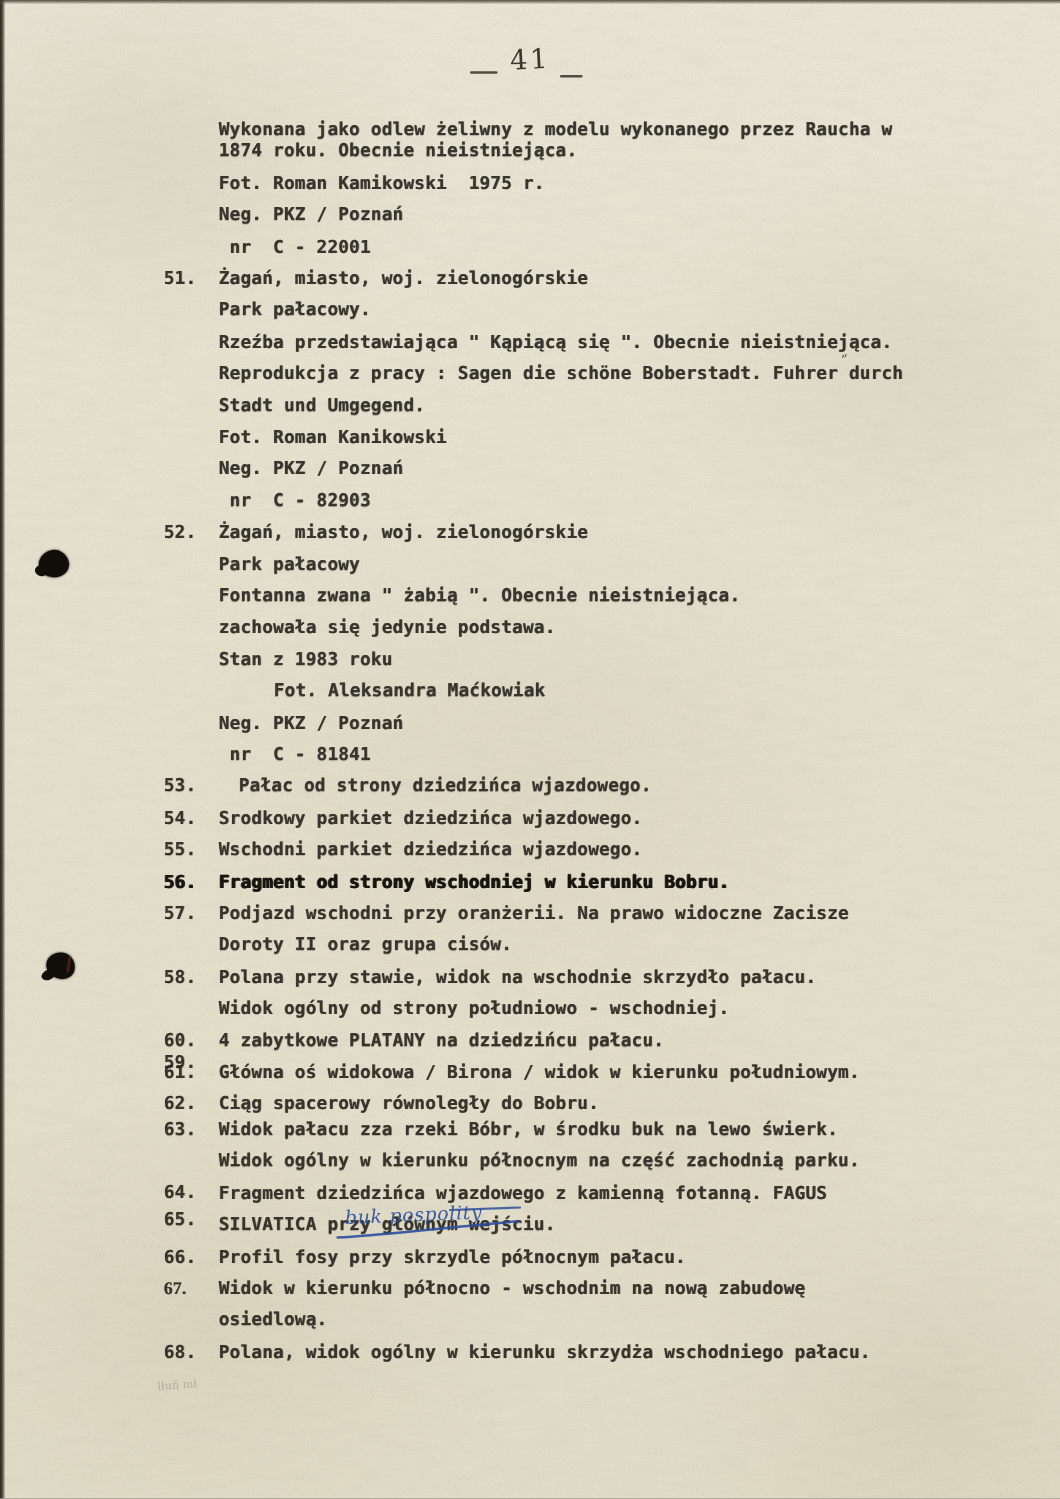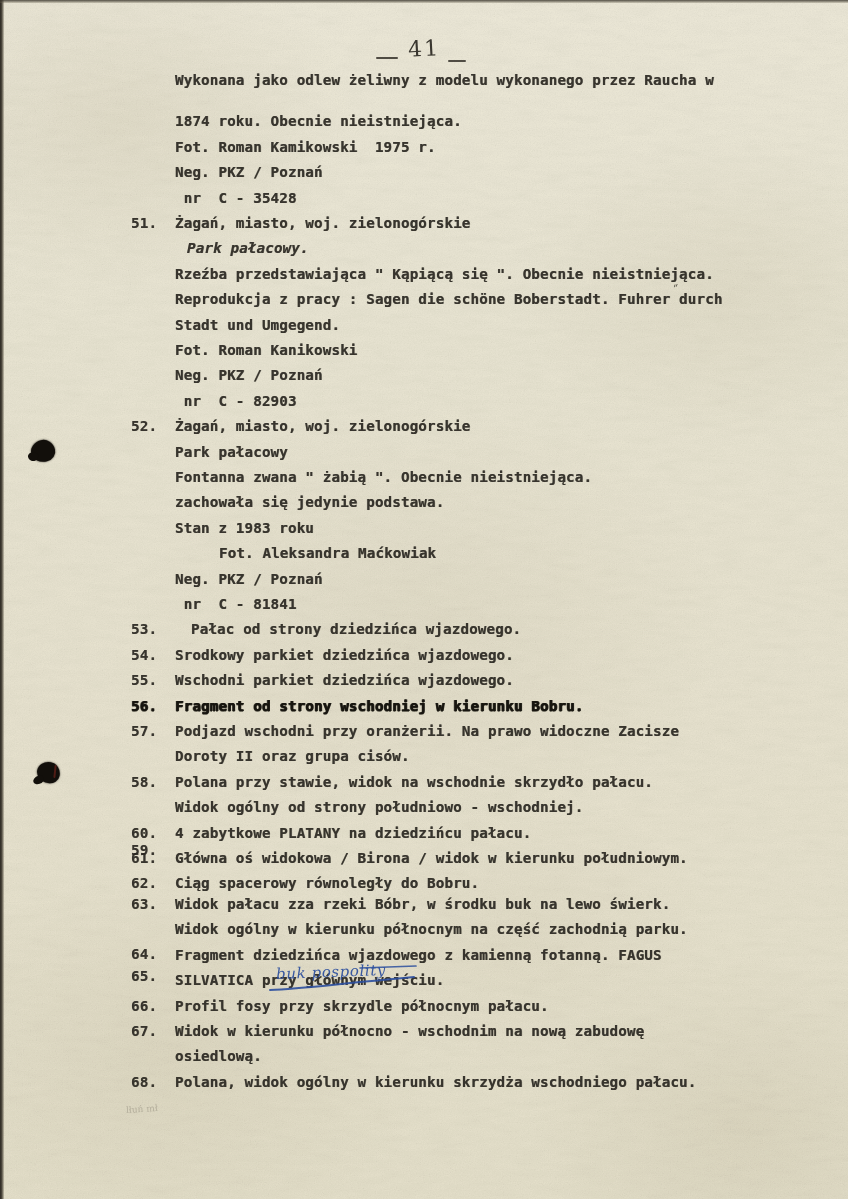--- a/index.html
+++ b/index.html
@@ -196,28 +196,28 @@
   </svg>
 
   <div class="scan-edge-left"></div>
   <div class="scan-edge-top"></div>
 
   <div class="dash" style="left:376px; top:57px; width:22px;"></div>
   <div class="hand-page-no" style="left:408px; top:36px;">41</div>
   <div class="dash" style="left:448px; top:60px; width:18px;"></div>
 
   <div id="body-layer">
-      <div class="typed" style="left: 175px; top: 72px; text-align: center;">Wykonana jako odlew żeliwny z modelu wykonanego przez Raucha w</div>
+      <div class="typed" style="left: 175px; top: 96px; text-align: center;">Wykonana jako odlew żeliwny z modelu wykonanego przez Raucha w</div>
       <div class="typed" style="left: 175px; top: 113.4px;">1874 roku. Obecnie nieistniejąca.</div>
       <div class="typed" style="left: 175px; top: 138.8px;">Fot. Roman Kamikowski  1975 r.</div>
       <div class="typed" style="left: 175px; top: 164.2px;">Neg. PKZ / Poznań</div>
-      <div class="typed" style="left: 175px; top: 189.6px;"> nr  C - 35428</div>
+      <div class="typed" style="left: 175px; top: 189.6px;"> nr  C - 22001</div>
       <div class="num" style="left: 131px; top: 215px;">51.</div>
       <div class="typed" style="left: 175px; top: 215px;">Żagań, miasto, woj. zielonogórskie</div>
-      <div class="typed" style="left: 187px; top: 240.4px; font-style: italic;">Park pałacowy.</div>
+      <div class="typed" style="left: 175px; top: 240.4px;">Park pałacowy.</div>
       <div class="typed" style="left: 175px; top: 265.8px;">Rzeźba przedstawiająca " Kąpiącą się ". Obecnie nieistniejąca.</div>
       <div class="typed" style="left: 175px; top: 291.2px;">Reprodukcja z pracy : Sagen die schöne Boberstadt. Fuhrer durch</div>
       <div class="typed" style="left: 175px; top: 316.6px;">Stadt und Umgegend.</div>
       <div class="typed" style="left: 175px; top: 342px;">Fot. Roman Kanikowski</div>
       <div class="typed" style="left: 175px; top: 367.4px;">Neg. PKZ / Poznań</div>
       <div class="typed" style="left: 175px; top: 392.8px;"> nr  C - 82903</div>
       <div class="num" style="left: 131px; top: 418.2px;">52.</div>
       <div class="typed" style="left: 175px; top: 418.2px;">Żagań, miasto, woj. zielonogórskie</div>
       <div class="typed" style="left: 175px; top: 443.6px;">Park pałacowy</div>
       <div class="typed" style="left: 175px; top: 469px;">Fontanna zwana " żabią ". Obecnie nieistniejąca.</div>
@@ -249,21 +249,21 @@
       <div class="typed" style="left: 175px; top: 875.4px;">Ciąg spacerowy równoległy do Bobru.</div>
       <div class="num" style="left: 131px; top: 895.9px;">63.</div>
       <div class="typed" style="left: 175px; top: 895.9px;">Widok pałacu zza rzeki Bóbr, w środku buk na lewo świerk.</div>
       <div class="num" style="left: 131px; top: 946px;">64.</div>
       <div class="typed" style="left: 175px; top: 921.3px;">Widok ogólny w kierunku północnym na część zachodnią parku.</div>
       <div class="num" style="left: 131px; top: 946.7px; margin-top: 21px;">65.</div>
       <div class="typed" style="left: 175px; top: 946.7px;">Fragment dziedzińca wjazdowego z kamienną fotanną. FAGUS</div>
       <div class="typed" style="left: 175px; top: 972.1px;">SILVATICA przy głównym wejściu.</div>
       <div class="num" style="left: 131px; top: 997.5px;">66.</div>
       <div class="typed" style="left: 175px; top: 997.5px;">Profil fosy przy skrzydle północnym pałacu.</div>
-      <div class="num" style="left: 131px; top: 1022.9px;">67.</div>
+      <div class="num" style="left: 131px; top: 1022.9px; font-family: Liberation Serif, serif;">67.</div>
       <div class="typed" style="left: 175px; top: 1022.9px;">Widok w kierunku północno - wschodnim na nową zabudowę</div>
       <div class="typed" style="left: 175px; top: 1048.3px;">osiedlową.</div>
       <div class="num" style="left: 131px; top: 1073.7px;">68.</div>
       <div class="typed" style="left: 175px; top: 1073.7px;">Polana, widok ogólny w kierunku skrzydża wschodniego pałacu.</div>
     </div>
 
   <div class="hand-note" style="left:276px; top:963px;">buk pospolity</div>
   <svg style="position:absolute; left:268px; top:960px;" width="150" height="34" aria-hidden="true">
     <path d="M2,30 C30,29 70,24 104,21 C124,19 136,18 146,17" stroke="#2c4f9e" stroke-width="1.9" fill="none" stroke-linecap="round" opacity="0.9"></path>
     <path d="M92,8 L148,6" stroke="#2c4f9e" stroke-width="1.7" fill="none" stroke-linecap="round" opacity="0.85"></path>

